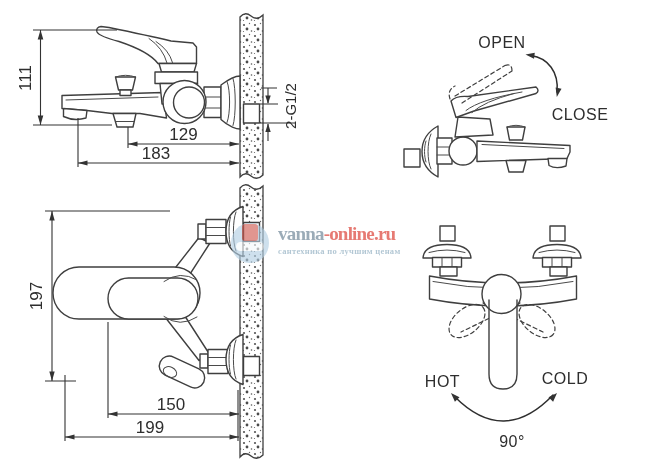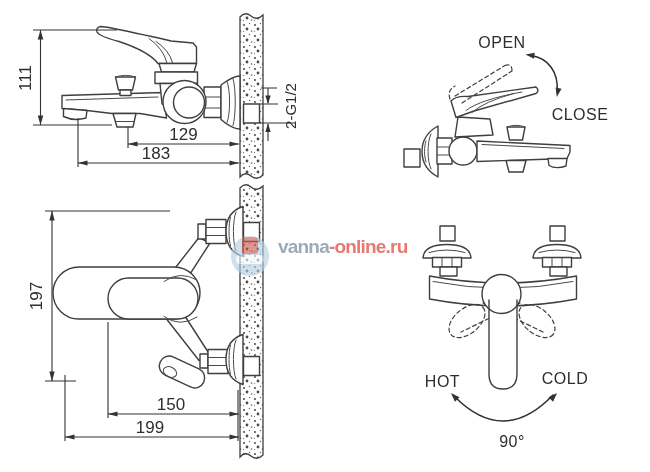--- a/index.html
+++ b/index.html
@@ -10,22 +10,22 @@
   .lbl-text{font-family:"Liberation Sans",sans-serif;font-size:16px;fill:#2e2e2e;letter-spacing:.5px;}
   .thread-text{font-family:"Liberation Sans",sans-serif;font-size:15px;fill:#2e2e2e;}
   .ln{stroke:#3f3f3f;fill:none;stroke-width:1.4;stroke-linejoin:round;stroke-linecap:round;}
   .fw{fill:#ffffff;stroke:#3f3f3f;stroke-width:1.4;stroke-linejoin:round;}
   .thin{stroke:#4a4a4a;fill:none;stroke-width:1;stroke-linecap:round;}
   .dim{stroke:#333333;stroke-width:1.1;fill:none;}
   .ar{fill:#333333;stroke:none;}
   .dash{stroke:#3f3f3f;stroke-width:1.2;fill:none;stroke-dasharray:4 3;stroke-linecap:round;}
   .arrow-curve{stroke:#2e2e2e;stroke-width:1.5;fill:none;stroke-linecap:round;}
   
-  .watermark{position:absolute;left:231px;top:236px;display:flex;align-items:flex-start;
-             opacity:.85;pointer-events:none;}
+  .watermark{position:absolute;left:231px;top:223px;display:flex;align-items:flex-start;
+             opacity:.85;pointer-events:none;font-family:Liberation Serif, serif;}
   .wm-logo{position:relative;width:38px;height:40px;border-radius:50%;
            background:#b3cfe3;opacity:.75;overflow:hidden;flex:0 0 auto;}
   .wm-logo-red{position:absolute;left:11px;top:1px;width:16px;height:17px;
                background:#cf5b52;border-radius:3px;}
   .wm-logo-wave{position:absolute;left:5px;top:19px;width:28px;height:9px;
                 background:rgba(255,255,255,.85);border-radius:5px;}
   .wm-body{margin-left:9px;margin-top:1px;}
   .wm-title{font-weight:bold;font-size:19px;line-height:20px;letter-spacing:-0.8px;white-space:nowrap;}
   .wm-blue{color:#8a9dab;}
   .wm-red{color:#e2635b;}
@@ -227,15 +227,16 @@
   </g>
 </svg>
 
 <div class="watermark">
   <div class="wm-logo">
     <div class="wm-logo-red"></div>
     <div class="wm-logo-wave"></div>
   </div>
   <div class="wm-body">
     <div class="wm-title"><span class="wm-blue">vanna</span><span class="wm-red">-online.ru</span></div>
+    <div class="wm-sub">сантехника по лучшим ценам</div>
   </div>
 </div>
 </div>
 
 </body></html>

